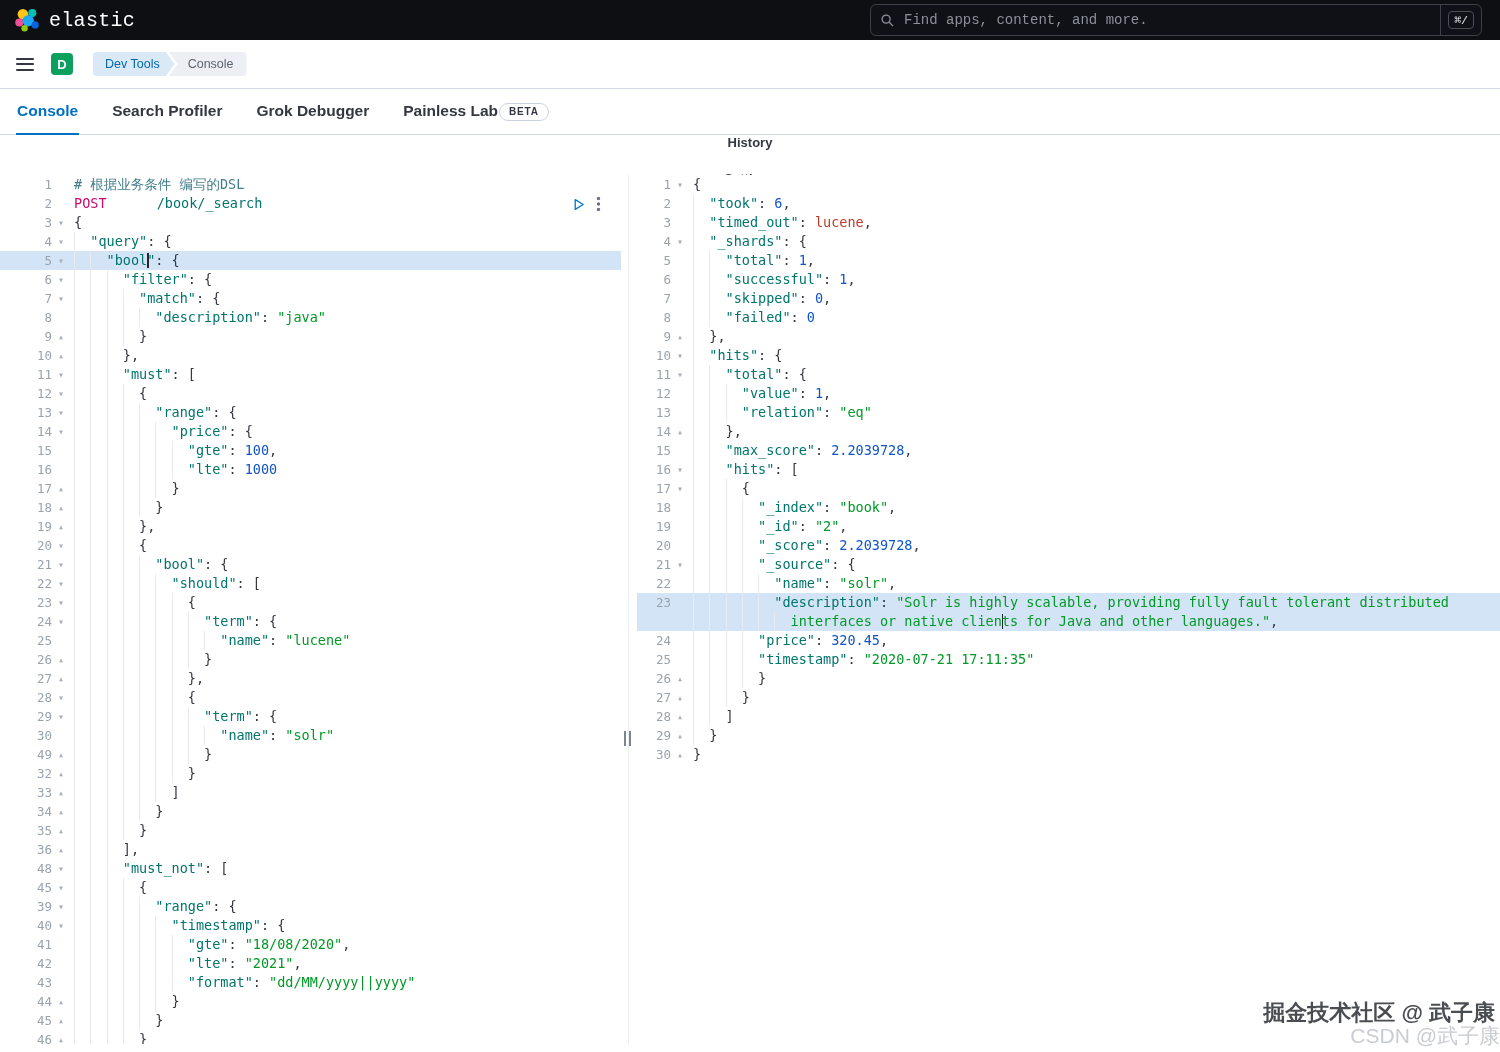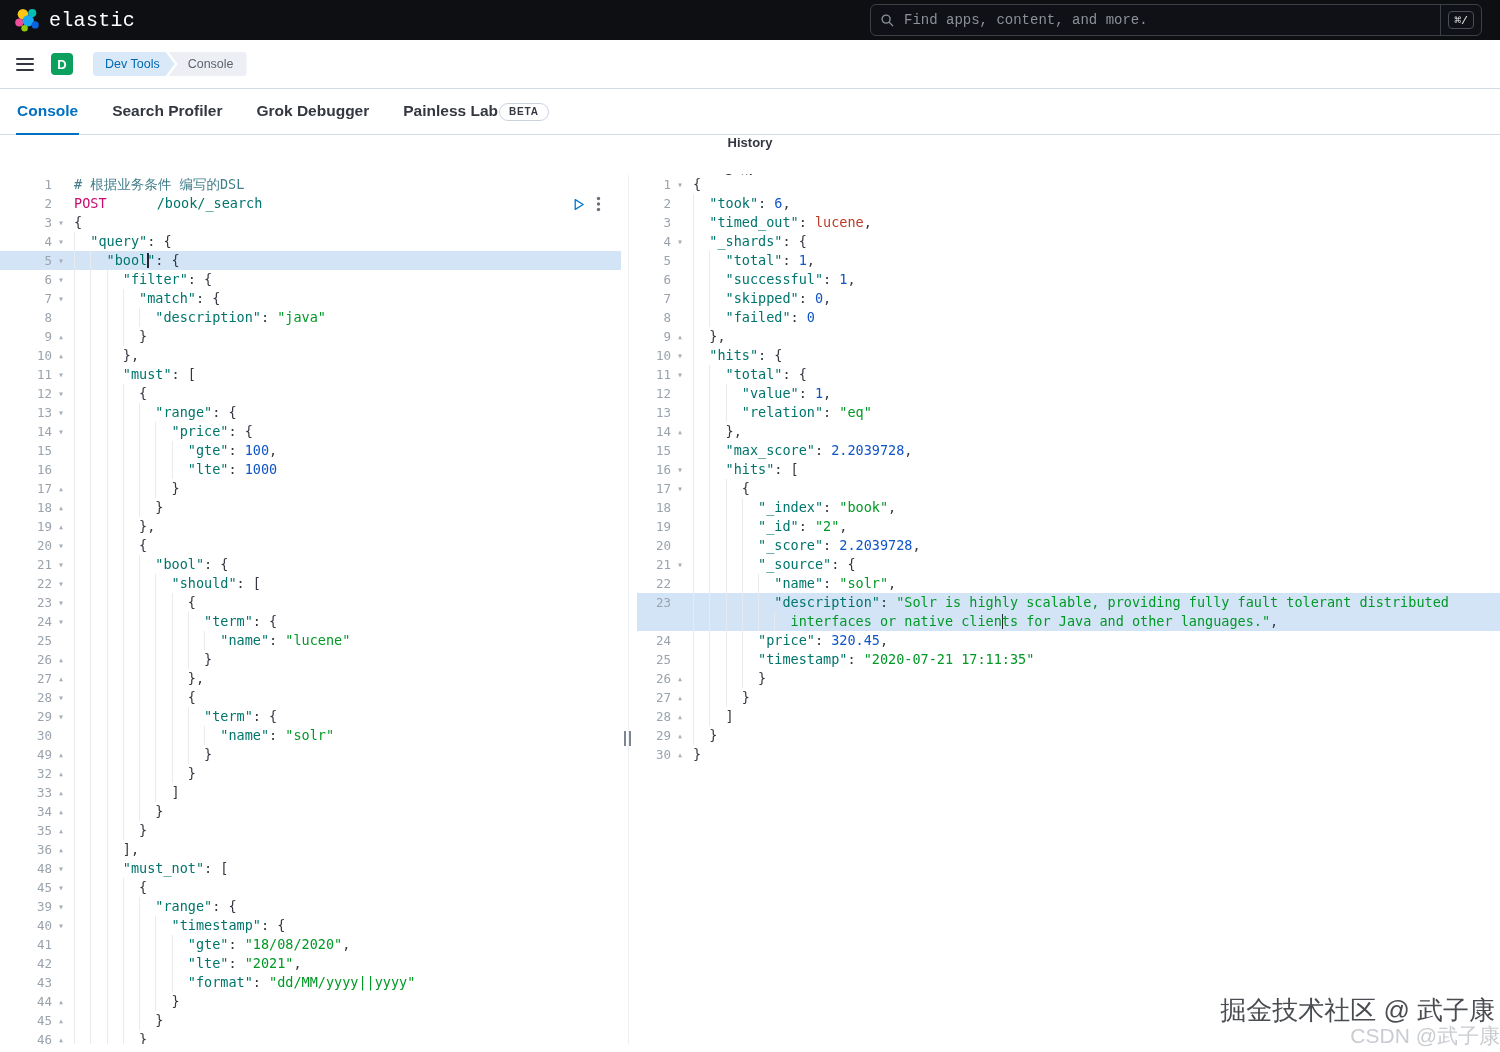--- a/index.html
+++ b/index.html
@@ -78,22 +78,22 @@
   .tk-key{color:#00756c;}
   .tk-str{color:#009926;}
   .tk-num{color:#0f55c8;}
   .tk-bool{color:#bd3b26;}
   .tk-punct{color:#343741;}
 
   .req-actions{position:absolute;top:21px;right:20px;display:flex;align-items:center;gap:10px;}
   .req-actions button{background:none;border:none;padding:0;cursor:pointer;display:flex;align-items:center;}
 
   
-  .wm1{position:absolute;right:5px;bottom:24px;font-size:26px;color:rgba(58,61,66,.92);
-       font-weight:400;z-index:6;margin-left:25px;}
+  .wm1{position:absolute;right:5px;bottom:24px;font-size:22px;color:rgba(58,61,66,.92);
+       font-weight:700;z-index:6;margin-left:25px;}
   .wm2{position:absolute;right:0;bottom:2px;font-size:21px;color:#c9ccd1;z-index:5;}
 </style>
 </head>
 <body>
 
 <header class="hdr">
   <span class="logo">
     <svg width="26" height="26" viewBox="0 0 32 32">
       <circle cx="11" cy="9" r="6.5" fill="#fec514"></circle>
       <circle cx="22.5" cy="7.5" r="5" fill="#00bfb3"></circle>

